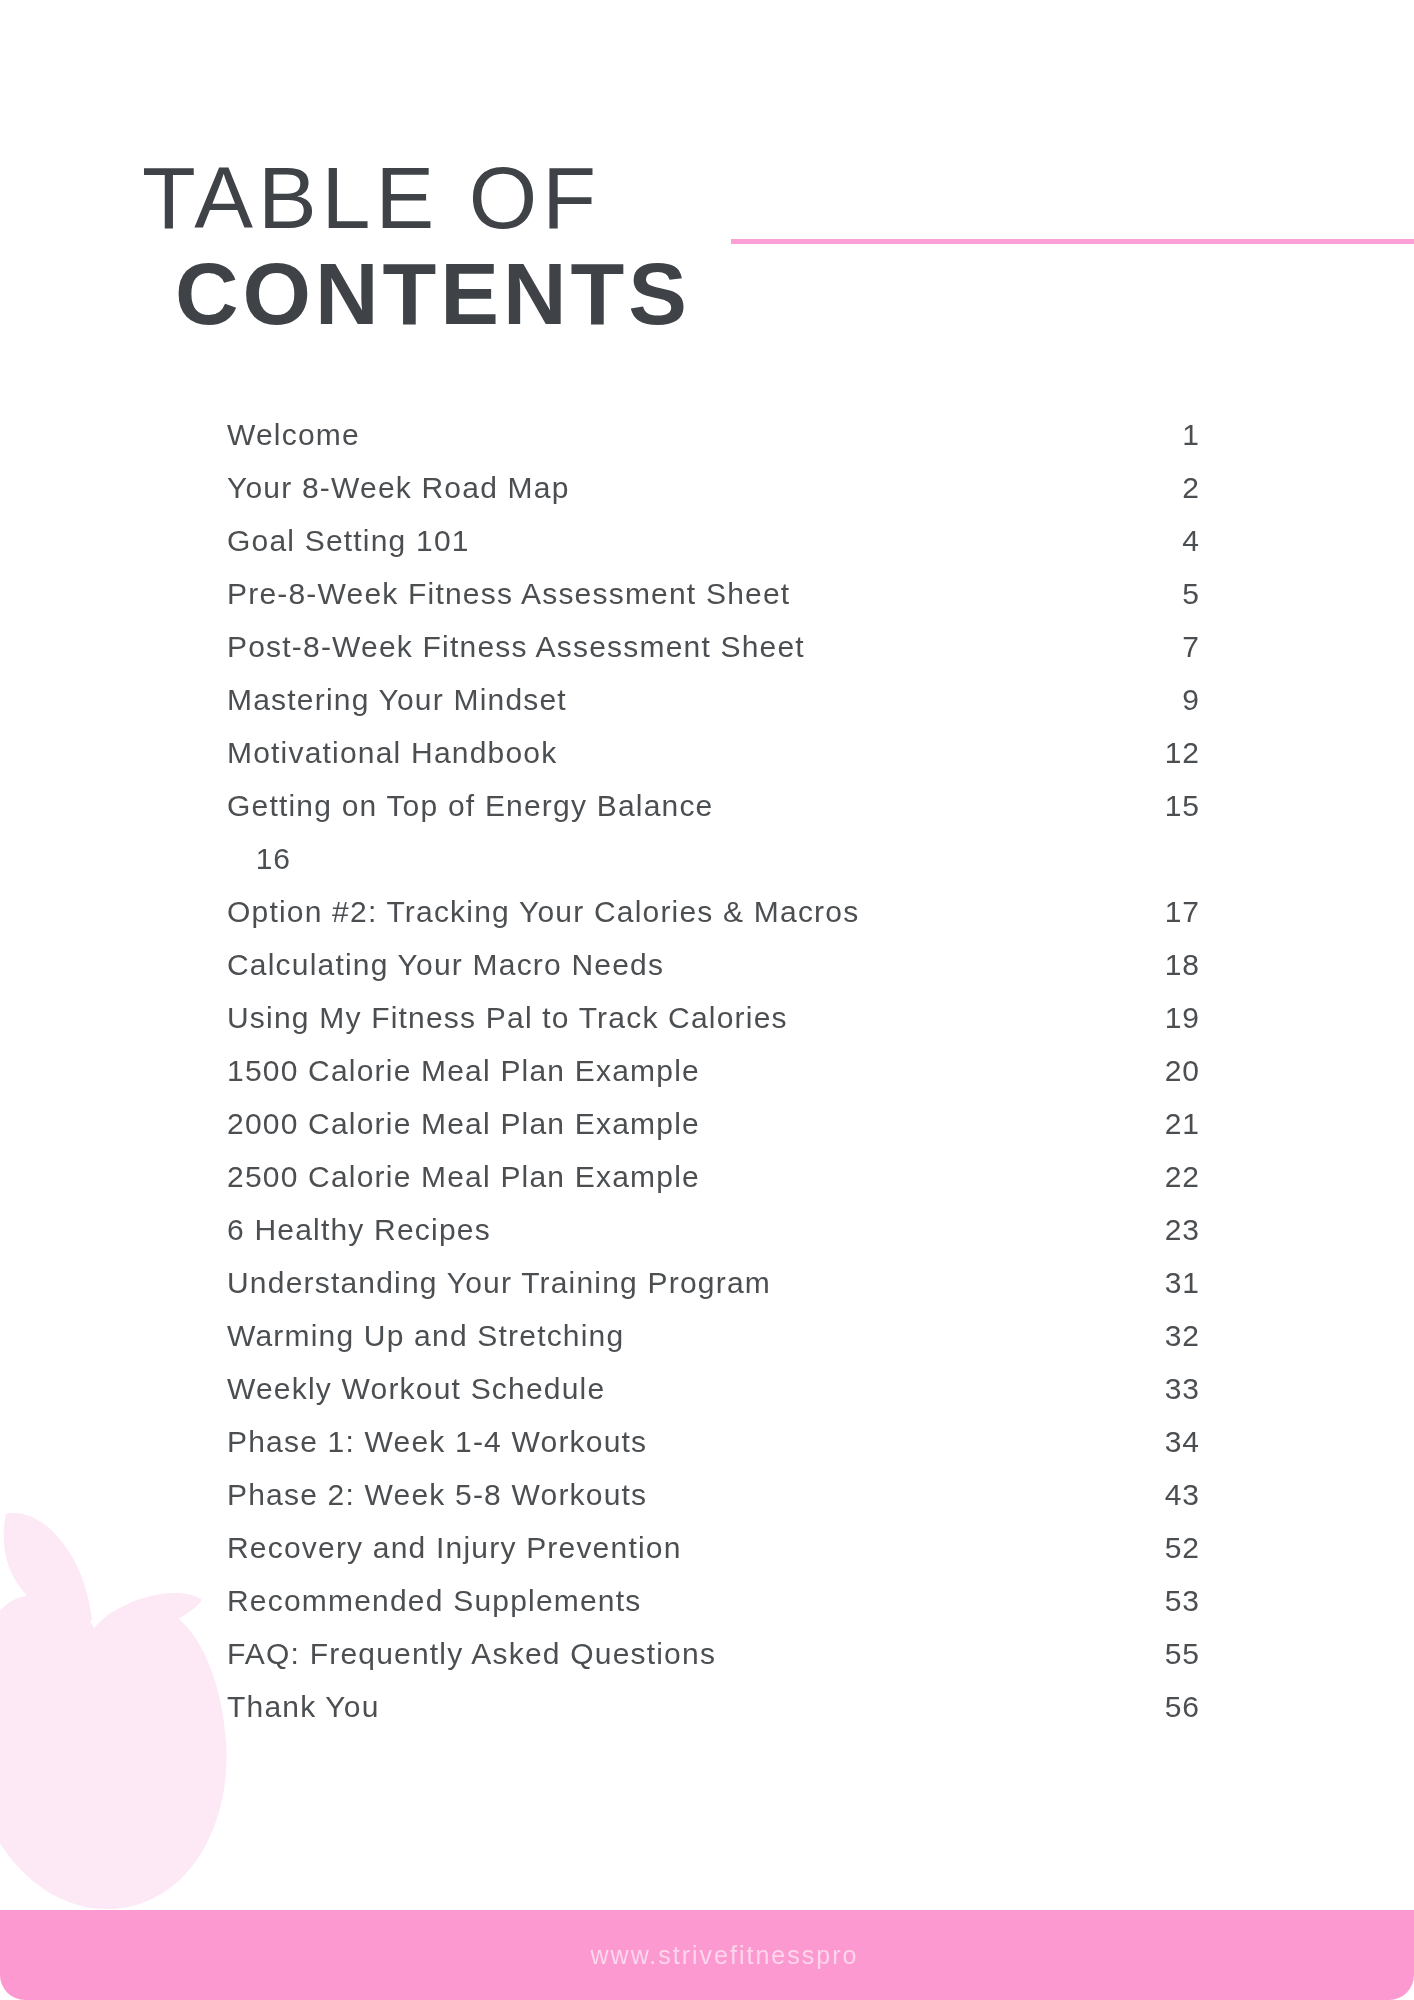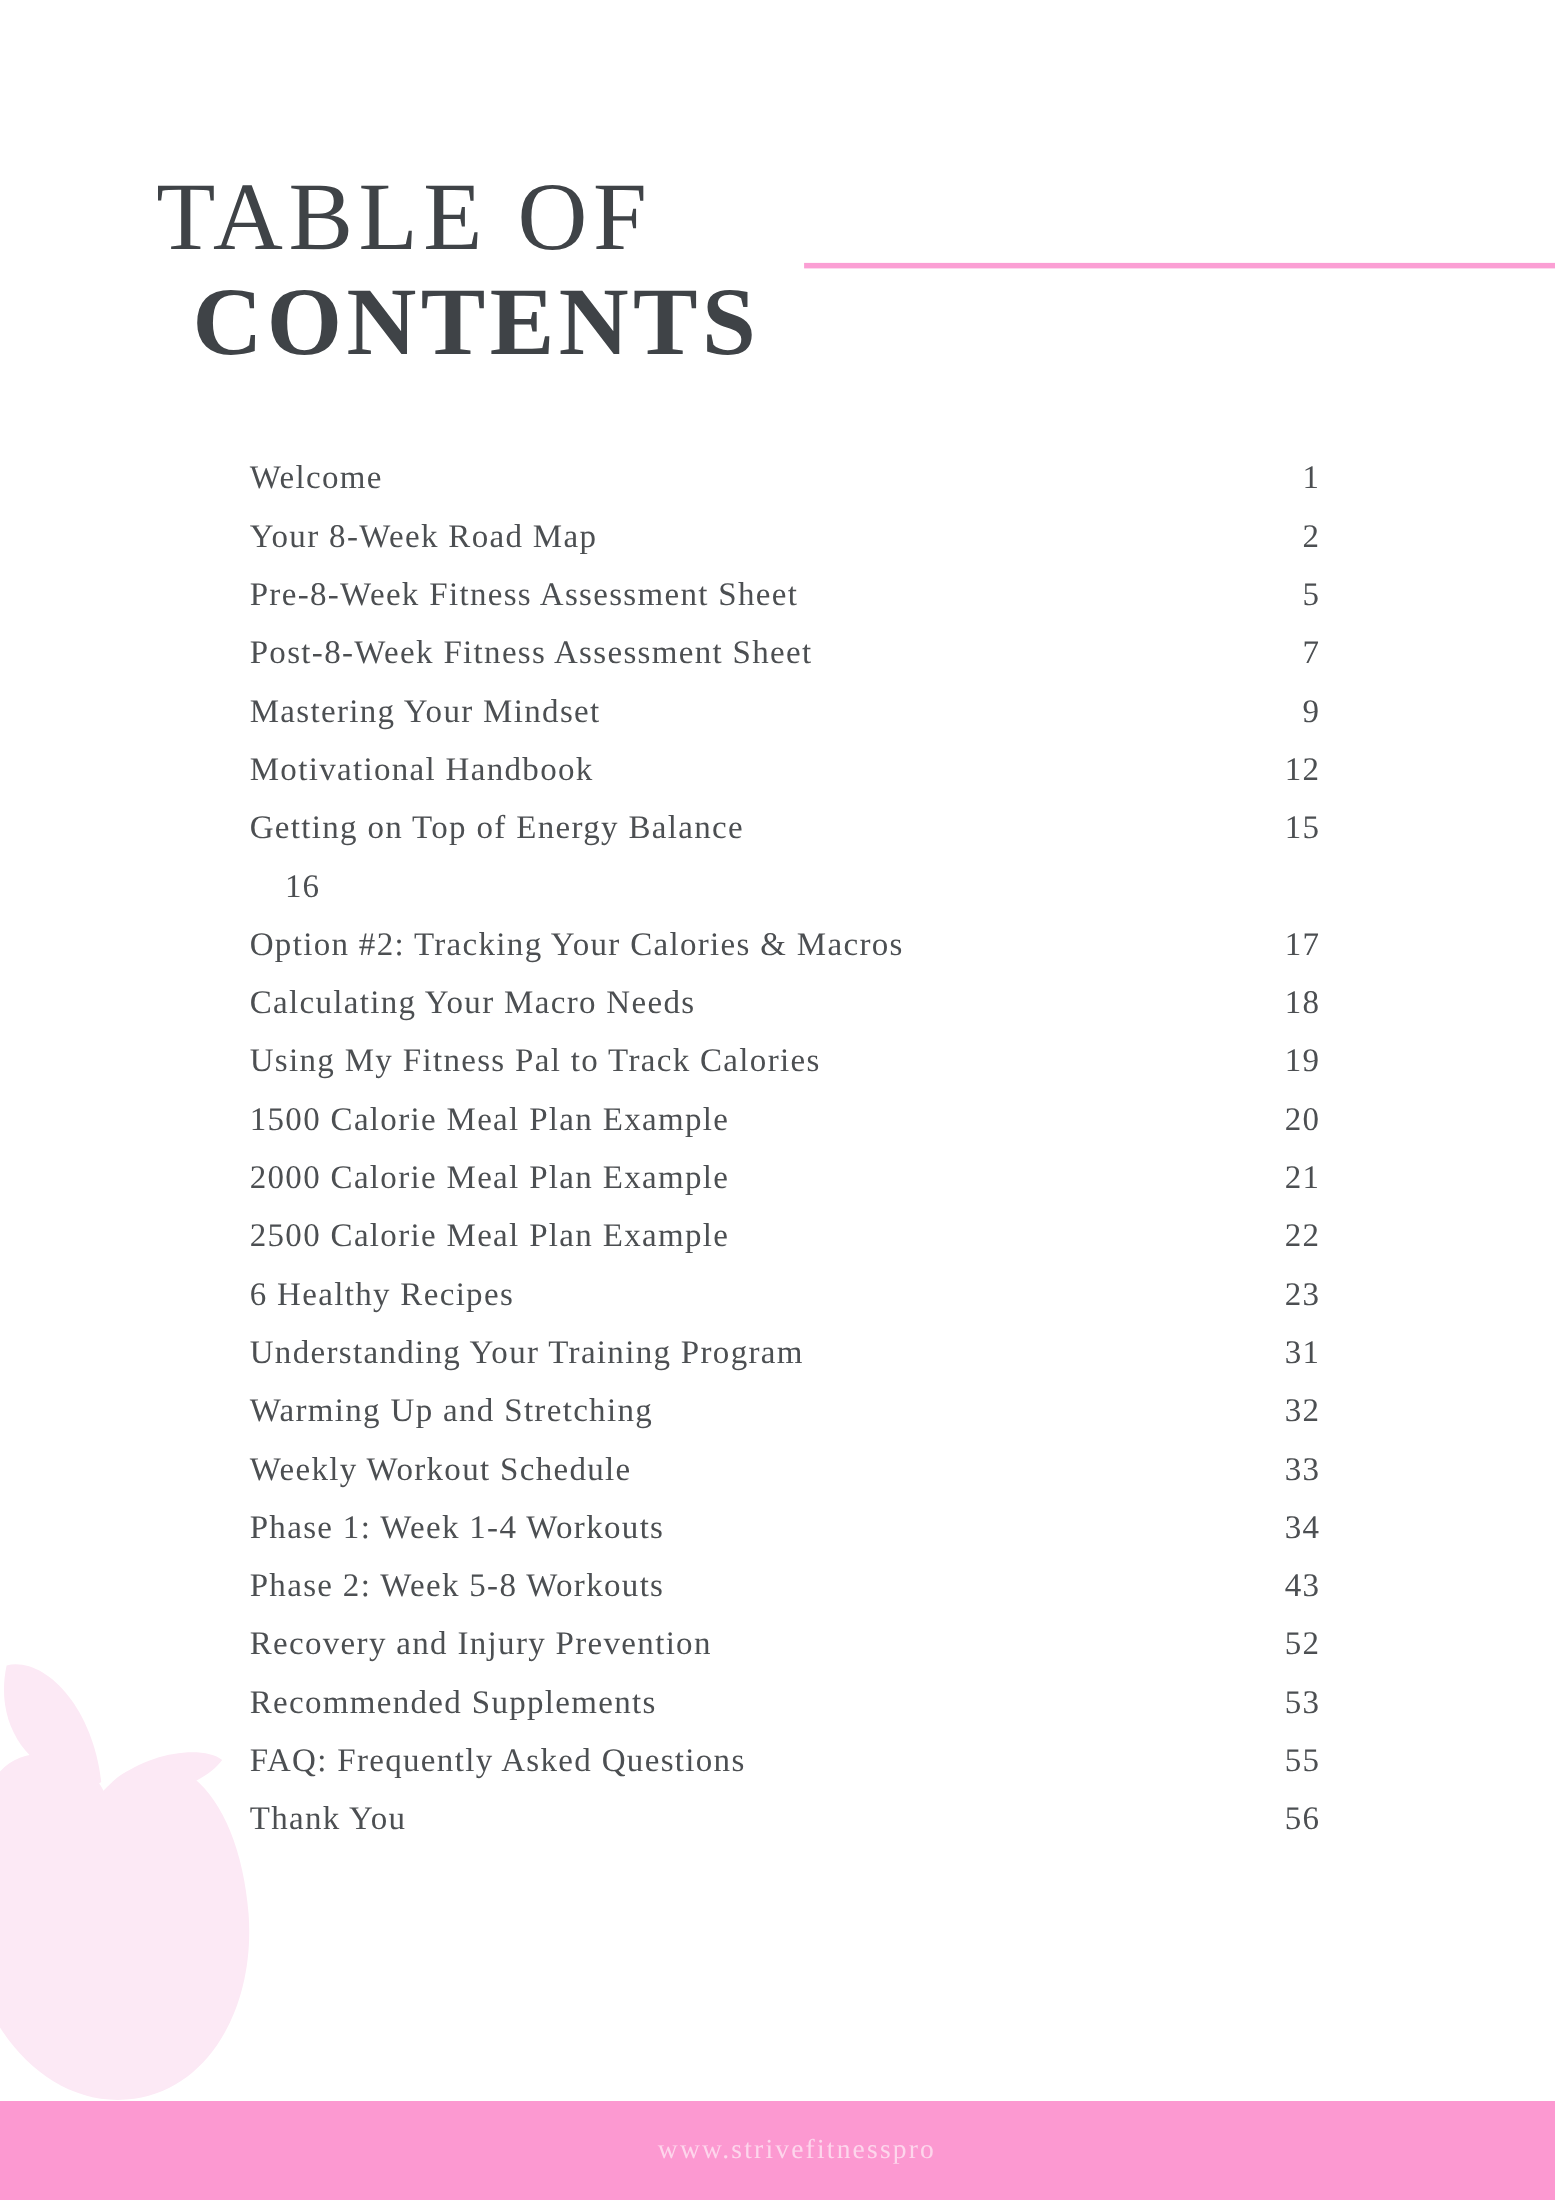--- a/index.html
+++ b/index.html
@@ -1,22 +1,23 @@
 <!DOCTYPE html>
 <html><head>
 <meta charset="utf-8">
 <style>
   html,body{margin:0;padding:0;background:#ffffff;}
   .page{
     position:relative;
     width:1414px;height:2000px;
     background:#ffffff;
     overflow:hidden;
-    font-family:Liberation Serif, serif;
+    font-family:Liberation Sans, sans-serif;
     color:#4c4f52;
+    border-radius:25px;
   }
   .title{
     position:absolute;left:142px;top:150px;
     line-height:96px;
     color:#3f4347;
   }
   .title .line1{
     font-size:88px;
     font-weight:300;
     letter-spacing:5px;
@@ -99,20 +100,24 @@
     <div class="toc-row">
       <span class="toc-label">Welcome</span>
       <span class="toc-page">1</span>
     </div>
 
     <div class="toc-row">
       <span class="toc-label">Your 8-Week Road Map</span>
       <span class="toc-page">2</span>
     </div>
 
+    <div class="toc-row">
+      <span class="toc-label">Goal Setting 101</span>
+      <span class="toc-page">4</span>
+    </div>
 
     <div class="toc-row">
       <span class="toc-label">Pre-8-Week Fitness Assessment Sheet</span>
       <span class="toc-page">5</span>
     </div>
 
     <div class="toc-row">
       <span class="toc-label">Post-8-Week Fitness Assessment Sheet</span>
       <span class="toc-page">7</span>
     </div>

